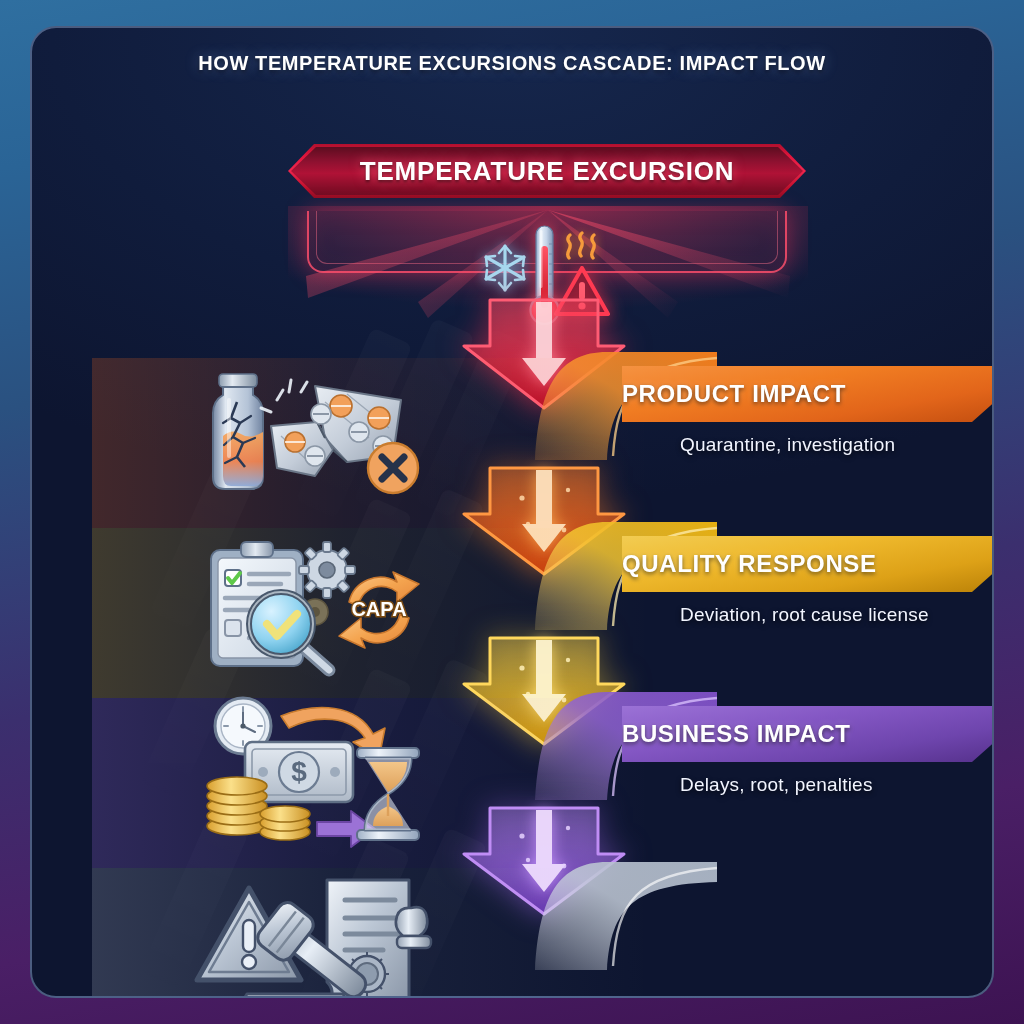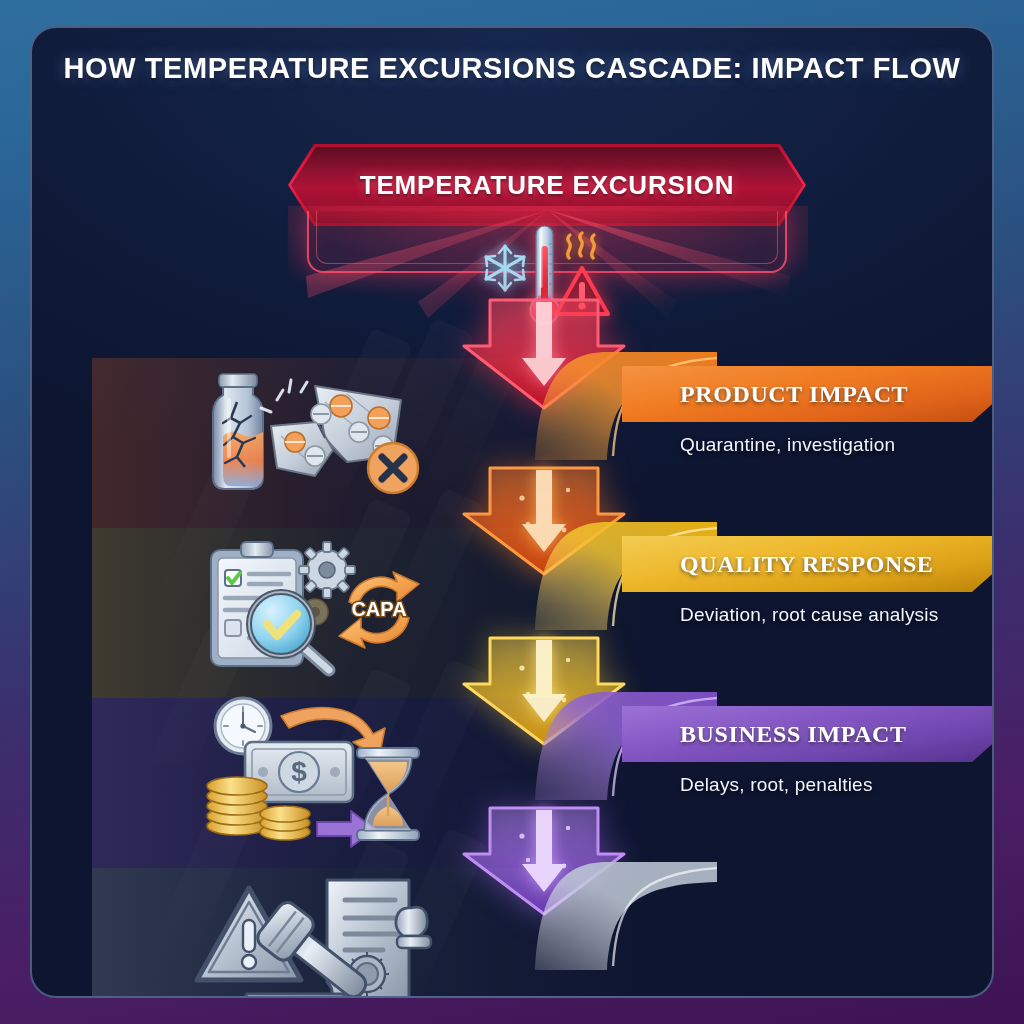--- a/index.html
+++ b/index.html
@@ -52,33 +52,33 @@
     pointer-events: none;
     opacity: .45;
   }
 
   
   #title {
     position: absolute;
     left: 0; right: 0; top: 24px;
     text-align: center;
     color: #ffffff;
-    font-size: 29px;
+    font-size: 20px;
     font-weight: 700;
     letter-spacing: 0.6px;
     white-space: nowrap;
     transform: scaleX(1.0);
     text-shadow: 0 0 14px rgba(140,180,255,.45), 0 2px 4px rgba(0,0,0,.7);
   }
 
   
   #hex-wrap {
     position: absolute;
     left: 256px; top: 116px;
-    width: 518px; height: 82px;
+    width: 518px; height: 54px;
   }
   .hex-shape {
     position: absolute; inset: 0;
     clip-path: polygon(26px 0, calc(100% - 26px) 0, 100% 50%, calc(100% - 26px) 100%, 26px 100%, 0 50%);
     background: linear-gradient(180deg, #b1102e 0%, #e0153c 22%, #f0264e 48%, #c5122f 78%, #8e0c22 100%);
     box-shadow: 0 0 38px 8px rgba(255,40,75,.55);
   }
   .hex-inner {
     position: absolute; left:3px; top:3px; right:3px; bottom:3px;
     clip-path: polygon(25px 0, calc(100% - 25px) 0, 100% 50%, calc(100% - 25px) 100%, 25px 100%, 0 50%);
@@ -133,28 +133,26 @@
   }
 
   .banner {
     position: absolute;
     left: 530px; top: 8px;
     width: 374px; height: 56px;
     clip-path: polygon(0 0, 100% 0, 100% 62%, calc(100% - 24px) 100%, 0 100%);
     display: flex; align-items: center;
   }
   .banner-label {
-    margin-left: 58px;
     color: #fff;
     font-size: 24px;
     font-weight: 700;
     letter-spacing: .6px;
     white-space: nowrap;
     text-shadow: 0 2px 4px rgba(0,0,0,.55), 0 0 9px rgba(255,255,255,.2);
-    font-family: Liberation Serif, serif;
   }
   .sub {
     position: absolute;
     left: 588px; top: 76px;
     color: #f2f5ff;
     font-size: 19px;
     font-weight: 400;
     letter-spacing: .2px;
     white-space: nowrap;
     text-shadow: 0 2px 5px rgba(0,0,0,.7);
@@ -530,21 +528,21 @@
             <stop offset="100%" stop-color="#e5ae10" stop-opacity="1"></stop>
           </linearGradient>
         </defs>
         <path d="M230,0 H120 C72,0 52,34 48,108 H120 C124,46 146,22 230,20 Z" fill="url(#rb2)"></path>
         <path d="M230,6 C150,12 130,40 126,104" fill="none" stroke="#ffeeb0" stroke-width="2.4" opacity=".75"></path>
       </svg>
 
       <div class="banner">
         <span class="banner-label">QUALITY RESPONSE</span>
       </div>
-      <div class="sub">Deviation, root cause analysis</div>
+      <div class="sub">Deviation, root cause license</div>
     </div>
 
     <svg class="arrow" style="top:610px;height:108px;" viewBox="0 0 160 108">
       <defs>
         <linearGradient id="ar2" x1="0" y1="0" x2="0" y2="1">
           <stop offset="0%" stop-color="#f8d44e" stop-opacity=".38"></stop>
           <stop offset="100%" stop-color="#d79b05" stop-opacity=".95"></stop>
         </linearGradient>
       </defs>
       <path d="M26,0 H134 V46 H160 L80,106 L0,46 H26 Z" fill="url(#ar2)" stroke="#ffd85c" stroke-width="3" stroke-linejoin="round" style="filter: drop-shadow(0 0 14px rgba(245,200,50,.6))"></path>

